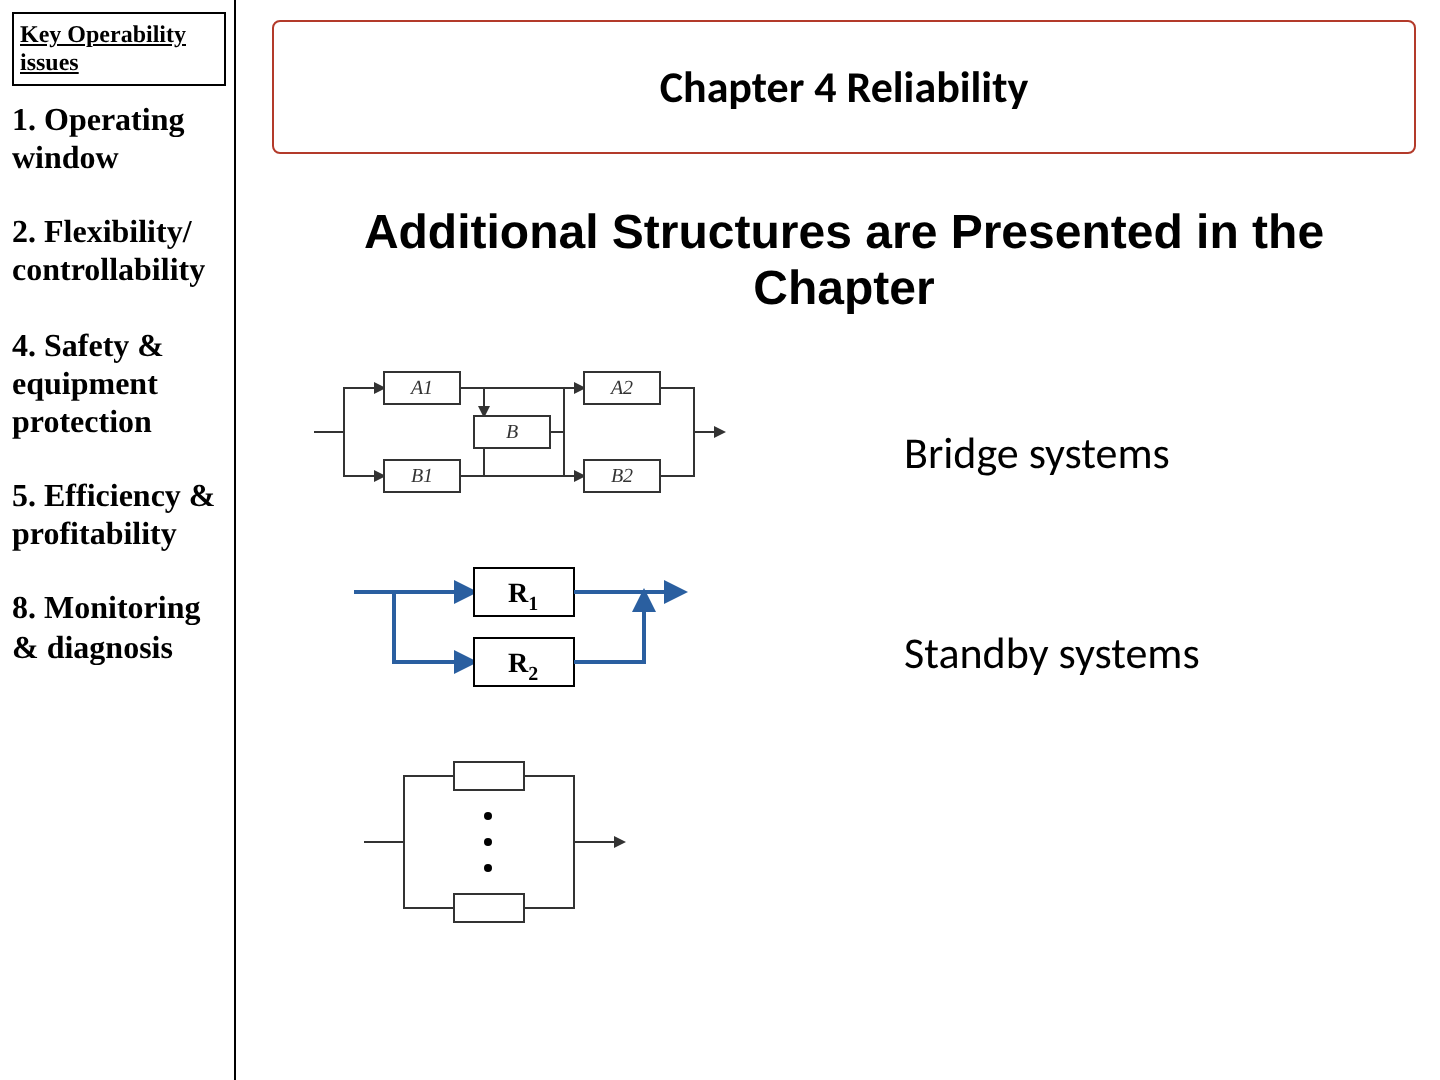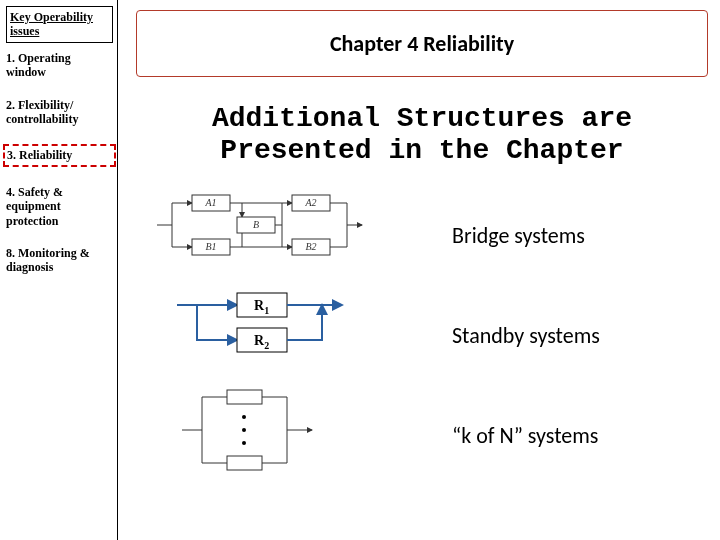--- a/index.html
+++ b/index.html
@@ -31,21 +31,21 @@
     font-weight: bold;
     text-decoration: underline;
     border: 1px solid #000;
     padding: 3px 3px;
     margin-bottom: 8px;
     font-size: 12px;
     line-height: 1.2;
   }
   .sidebar-item {
     margin-bottom: 18px;
-    font-size: 12px;
+    font-size: 16px;
     line-height: 1.2;
   }
   .sidebar-item.reliability {
     border: 2px dashed #c00;
     padding: 2px 2px;
     margin-left: -3px;
     margin-right: -3px;
   }
   .sidebar-item .num { font-weight: bold; }
   .sidebar-item .txt { font-weight: bold; }
@@ -58,22 +58,22 @@
     border: 1px solid #b33a2a;
     border-radius: 4px;
     padding: 19px 10px;
     text-align: center;
     font-weight: bold;
     font-size: 22px;
     font-family: Calibri, Arial, sans-serif;
     margin: 4px 4px 14px 4px;
   }
   .main-heading {
-    font-family: Liberation Mono, monospace;
-    font-size: 28px;
+    font-family: Liberation Sans, sans-serif;
+    font-size: 24px;
     font-weight: bold;
     text-align: center;
     line-height: 1.15;
     margin: 26px 6px 10px 6px;
   }
   .sections {
     margin-top: 18px;
   }
   .section-row {
     display: flex;
@@ -105,30 +105,30 @@
     <div class="sidebar-item">
       <span class="num">1.</span>
       <span class="txt">Operating window</span>
     </div>
 
     <div class="sidebar-item">
       <span class="num">2.</span>
       <span class="txt">Flexibility/ controllability</span>
     </div>
 
-    <div class="sidebar-item reliability">
-      <span class="num">3.</span>
-      <span class="txt">Reliability</span>
-    </div>
 
     <div class="sidebar-item">
       <span class="num">4.</span>
       <span class="txt">Safety &amp; equipment protection</span>
     </div>
 
+    <div class="sidebar-item">
+      <span class="num">5.</span>
+      <span class="txt">Efficiency &amp; profitability</span>
+    </div>
 
 
 
     <div class="sidebar-item">
       <span class="num">8.</span>
       <span class="txt">Monitoring &amp; diagnosis</span>
     </div>
   </div>
 
   <div class="main">
@@ -211,19 +211,18 @@
               <rect x="65" y="71" width="35" height="14" fill="#fff"></rect>
               <path d="M100 78 L125 78 L125 45"></path>
             </g>
             <g fill="#000">
               <circle cx="82" cy="32" r="2"></circle>
               <circle cx="82" cy="45" r="2"></circle>
               <circle cx="82" cy="58" r="2"></circle>
             </g>
           </svg>
         </div>
-        <div class="section-label">“k of N” systems</div>
       </div>
 
     </div>
   </div>
 
 </div>
 
 </body></html>

